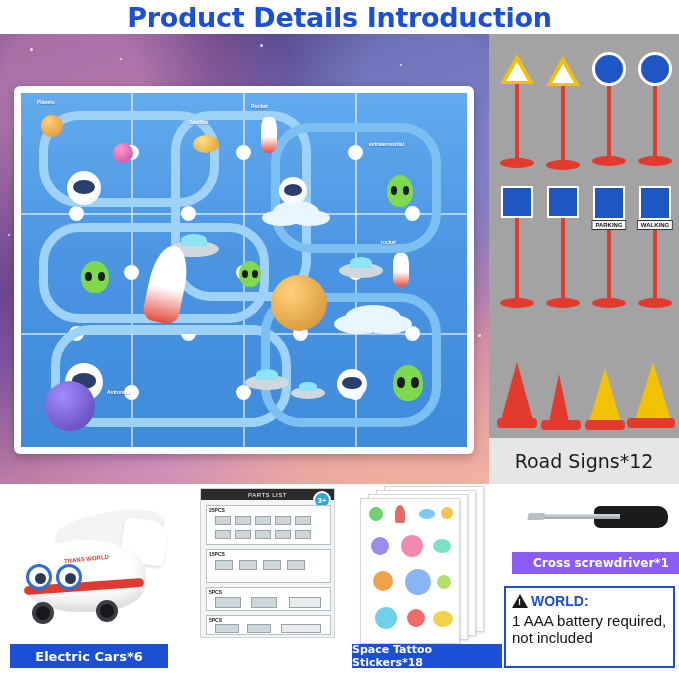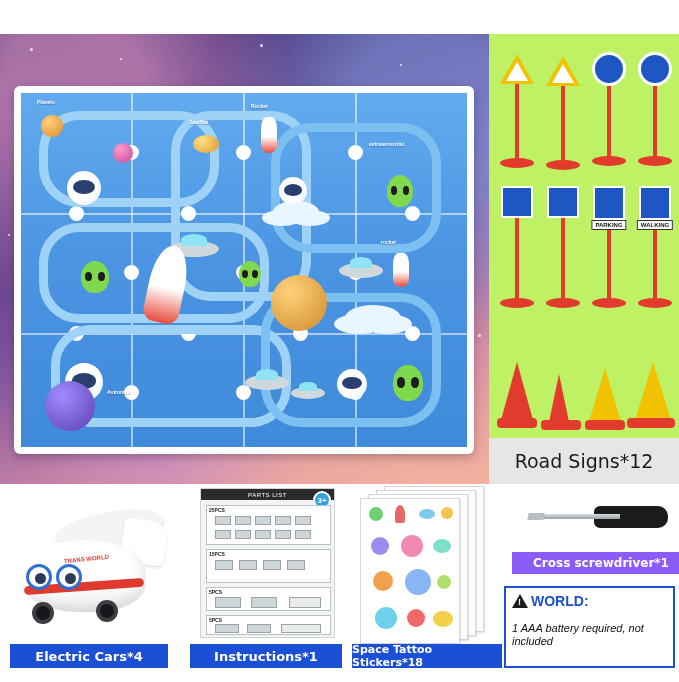--- a/index.html
+++ b/index.html
@@ -100,21 +100,21 @@
 
   .caption-bar {
     position: absolute; left: 0; bottom: 0; width: 489px; height: 46px;
     background: #1a4fd6; color: #ffffff;
     display: flex; align-items: center; justify-content: center;
   }
   .caption-bar .txt { font-size: 24px; font-weight: bold; font-family:"DejaVu Sans", sans-serif; }
 
   .signs-panel {
     position: absolute; left: 489px; top: 0; width: 190px; height: 450px;
-    background: #bef264; overflow: hidden;
+    background: #a3a3a3; overflow: hidden;
   }
   .signs-caption {
     position: absolute; left: 0; bottom: 0; width: 190px; height: 46px;
     background: #e6e6e6; display: flex; align-items: center; justify-content: center;
   }
   .signs-caption .txt { font-size: 19px; color: #1b1b1b; font-family:"DejaVu Sans", sans-serif; }
 
   .sign { position: absolute; }
   .sign .post { position:absolute; left:50%; transform:translateX(-50%); width:4px; background:#e23b2e; }
   .sign .base { position:absolute; left:50%; transform:translateX(-50%); width:34px; height:10px;
@@ -235,27 +235,30 @@
   .tips-box {
     position:absolute; left:4px; top:2px; width: 171px; height: 82px;
     border: 2px solid #1a4fd6; background:#fff; padding: 5px 6px;
   }
   .tips-title { display:flex; align-items:center; gap:3px; color:#1a4fd6; font-weight:bold; font-size:14px; }
   .warn-tri {
     width:0; height:0; border-left:8px solid transparent; border-right:8px solid transparent;
     border-bottom:14px solid #1a1a1a; position:relative;
   }
   .warn-tri:after { content:'!'; position:absolute; left:-2px; top:3px; font-size:9px; color:#fff; font-weight:bold; }
-  .tips-text { font-size: 11px; color:#111; line-height: 1.15; margin-top: 13px; font-style: italic; }
+  .tips-text { font-size: 15px; color:#111; line-height: 1.15; margin-top: 3px; }
 </style>
 </head>
 <body>
 
 <div class="page">
 
+  <div class="header">
+    <div class="header-title">Product Details Introduction</div>
+  </div>
 
   <div class="top-row">
 
     <div class="puzzle-panel">
       <div class="puzzle-bg"></div>
       <div class="stars">
         <span class="star" style="left:30px;top:14px;width:3px;height:3px;"></span>
         <span class="star" style="left:120px;top:24px;width:2px;height:2px;"></span>
         <span class="star" style="left:260px;top:10px;width:3px;height:3px;"></span>
         <span class="star" style="left:400px;top:30px;width:2px;height:2px;"></span>
@@ -425,21 +428,21 @@
         <div class="plane-wing"></div>
         <div class="plane-tail"></div>
         <div class="plane-fuse"></div>
         <div class="plane-stripe"></div>
         <div class="plane-text">TRANS WORLD</div>
         <div class="goggle" style="left:22px;top:74px;"></div>
         <div class="goggle" style="left:52px;top:74px;"></div>
         <div class="wheel" style="left:28px;top:112px;"></div>
         <div class="wheel" style="left:92px;top:110px;"></div>
       </div>
-      <div class="cell-caption" style="left:10px;width:158px;bottom:14px;">Electric Cars*4</div>
+      <div class="cell-caption" style="left:10px;width:158px;bottom:14px;">Electric Cars*6</div>
     </div>
 
     <div class="cell instr-cell">
       <div class="instr-sheet">
         <div class="instr-head">PARTS LIST</div>
         <div class="age-badge">3+</div>
 
         <div class="instr-row" style="top:16px;height:40px;">
           <span class="lbl">25PCS</span>
           <span class="chip" style="left:8px;top:10px;width:16px;height:9px;"></span>
@@ -469,21 +472,20 @@
           <span class="chip" style="left:82px;top:9px;width:32px;height:11px;background:#e8eaec;"></span>
         </div>
 
         <div class="instr-row" style="top:126px;height:20px;">
           <span class="lbl">5PCS</span>
           <span class="chip" style="left:8px;top:8px;width:24px;height:9px;"></span>
           <span class="chip" style="left:40px;top:8px;width:24px;height:9px;"></span>
           <span class="chip" style="left:74px;top:8px;width:40px;height:9px;background:#e8eaec;"></span>
         </div>
       </div>
-      <div class="cell-caption" style="left:8px;width:152px;bottom:14px;">Instructions*1</div>
     </div>
 
     <div class="cell tattoo-cell">
       <div class="sheet" style="left:32px;top:2px;width:100px;height:146px;"></div>
       <div class="sheet" style="left:24px;top:6px;width:100px;height:146px;"></div>
       <div class="sheet" style="left:16px;top:10px;width:100px;height:146px;"></div>
       <div class="sheet" style="left:8px;top:14px;width:100px;height:146px;">
         <span class="sticker" style="left:8px;top:8px;width:14px;height:14px;background:#6fd06f;"></span>
         <span class="sticker" style="left:34px;top:6px;width:10px;height:18px;background:#e46a6a;border-radius:50% 50% 20% 20%;"></span>
         <span class="sticker" style="left:58px;top:10px;width:16px;height:10px;background:#7ec8f0;"></span>

